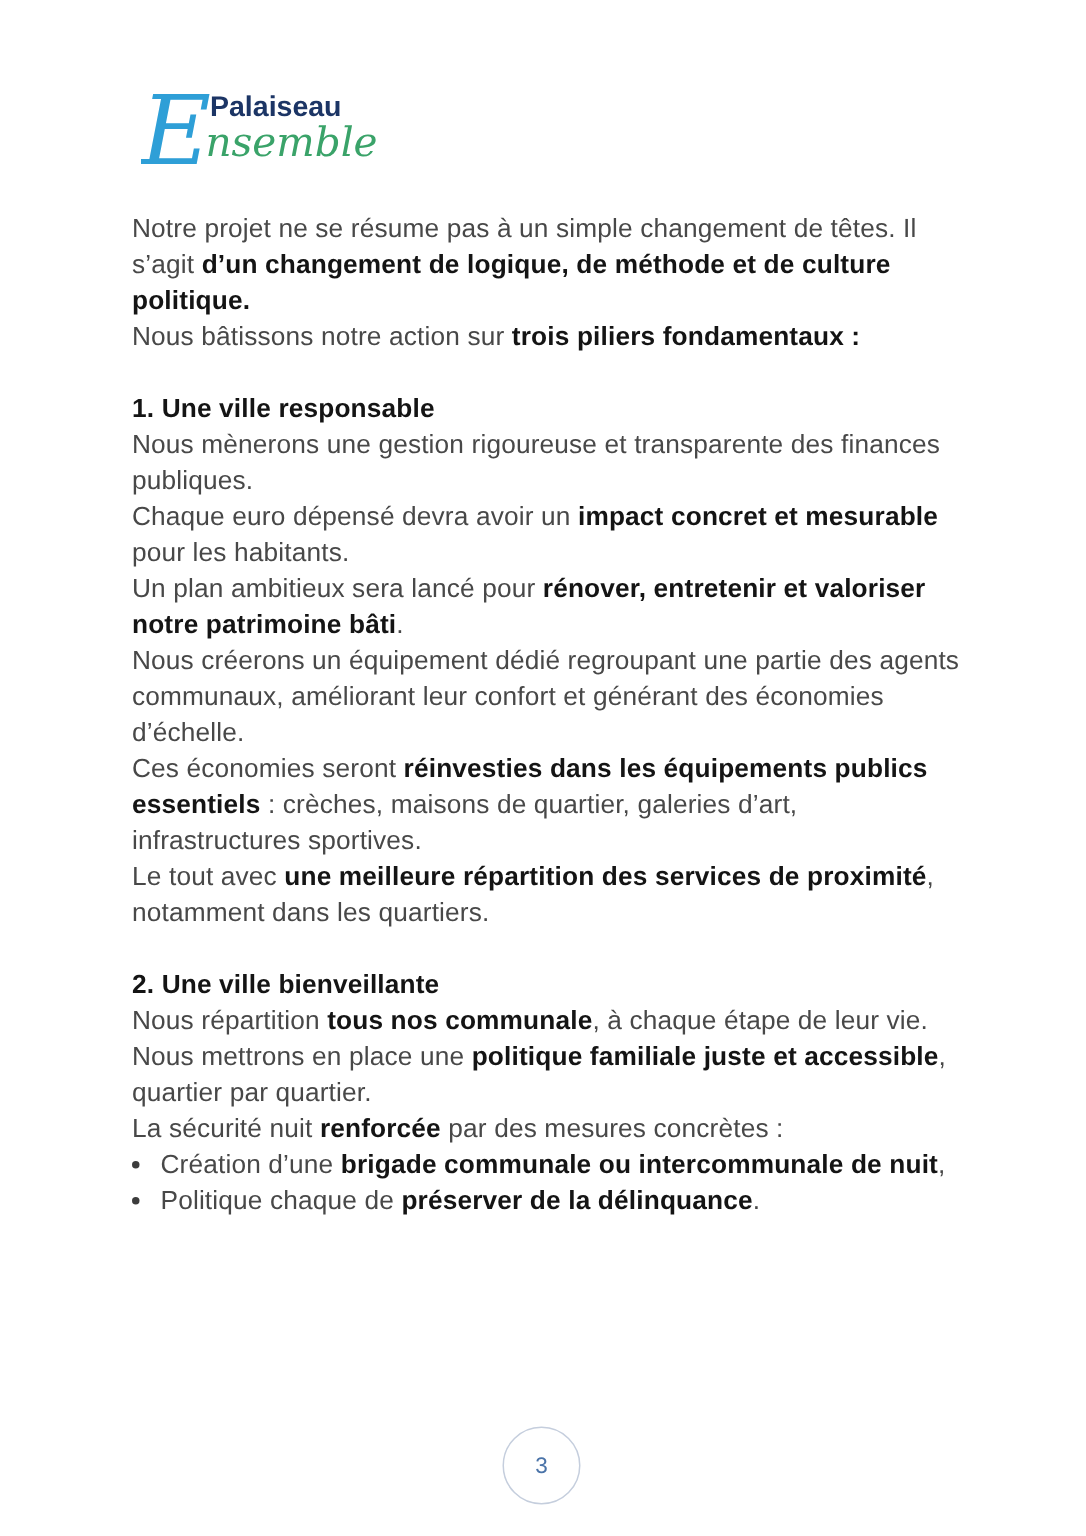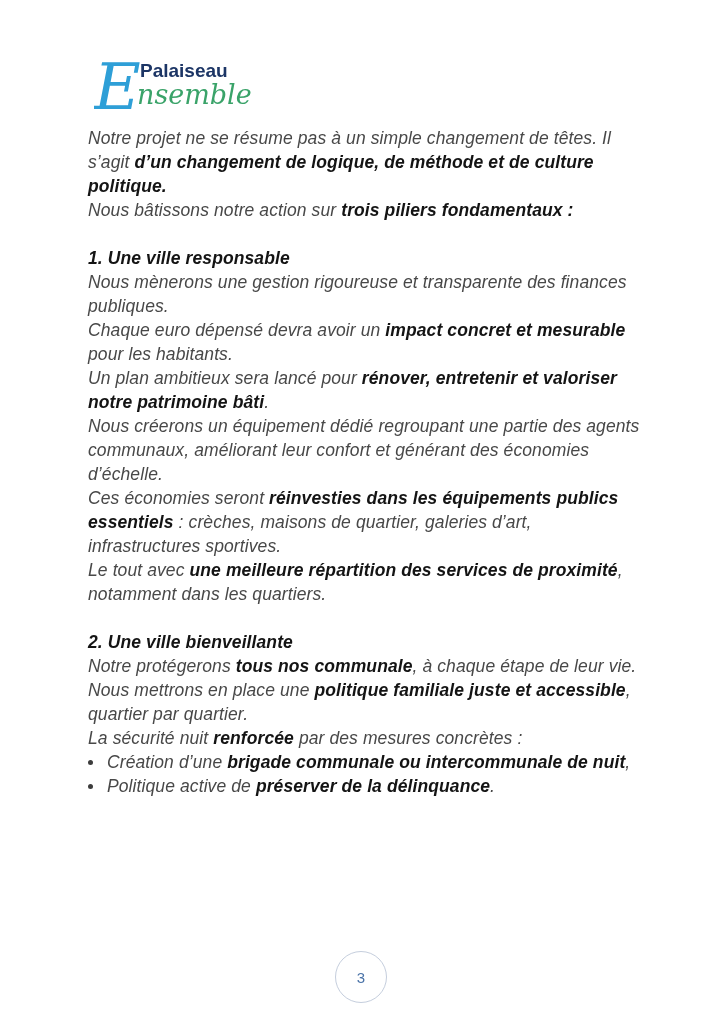--- a/index.html
+++ b/index.html
@@ -5,25 +5,24 @@
   html,body{margin:0;padding:0;background:#ffffff;}
   .page{
     position:relative;
     width:724px;height:1024px;
     background:#ffffff;
     font-family:"Liberation Sans", sans-serif;
     overflow:hidden;
   }
   .logo{position:absolute;left:94px;top:52px;}
   .content{
-    position:absolute;left:88px;top:126px;width:556px;
+    position:absolute;left:88px;top:140px;width:556px;
     color:#484848;
     font-size:17.5px;line-height:24px;
     letter-spacing:.1px;
-    font-style:italic;
   }
   .content p,.content h2{margin:0;padding:0;}
   .content h2{
     font-size:17.5px;line-height:24px;
     color:#131313;font-weight:bold;
   }
   .content strong{color:#141414;font-weight:bold;}
   .spacer{height:24px;}
   .li{
     display:flex;align-items:flex-start;
@@ -65,30 +64,30 @@
       <div class="spacer"></div>
       <h2><strong>1. Une ville responsable</strong></h2>
       <p><span>Nous mènerons une gestion rigoureuse et transparente des finances publiques.</span></p>
       <p><span>Chaque euro dépensé devra avoir un </span><strong>impact concret et mesurable</strong><span> pour les habitants.</span></p>
       <p><span>Un plan ambitieux sera lancé pour </span><strong>rénover, entretenir et valoriser notre patrimoine bâti</strong><span>.</span></p>
       <p><span>Nous créerons un équipement dédié regroupant une partie des agents communaux, améliorant leur confort et générant des économies d’échelle.</span></p>
       <p><span>Ces économies seront </span><strong>réinvesties dans les équipements publics essentiels</strong><span> : crèches, maisons de quartier, galeries d’art, infrastructures sportives.</span></p>
       <p><span>Le tout avec </span><strong>une meilleure répartition des services de proximité</strong><span>, notamment dans les quartiers.</span></p>
       <div class="spacer"></div>
       <h2><strong>2. Une ville bienveillante</strong></h2>
-      <p><span>Notre protégerons </span><strong>tous nos communale</strong><span>, à chaque étape de leur vie.</span></p>
+      <p><span>Nous répartition </span><strong>tous nos communale</strong><span>, à chaque étape de leur vie.</span></p>
       <p><span>Nous mettrons en place une </span><strong>politique familiale juste et accessible</strong><span>, quartier par quartier.</span></p>
       <p><span>La sécurité nuit </span><strong>renforcée</strong><span> par des mesures concrètes :</span></p>
       <p class="li">
         <span class="dot"></span>
         <span class="li-text"><span>Création d’une </span><strong>brigade communale ou intercommunale de nuit</strong><span>,</span></span>
       </p>
       <p class="li">
         <span class="dot"></span>
-        <span class="li-text"><span>Politique active de </span><strong>préserver de la délinquance</strong><span>.</span></span>
+        <span class="li-text"><span>Politique chaque de </span><strong>préserver de la délinquance</strong><span>.</span></span>
       </p>
     </div>
 
   <div class="page-badge">
     <span>3</span>
   </div>
 
 </div>
 
 </body></html>

